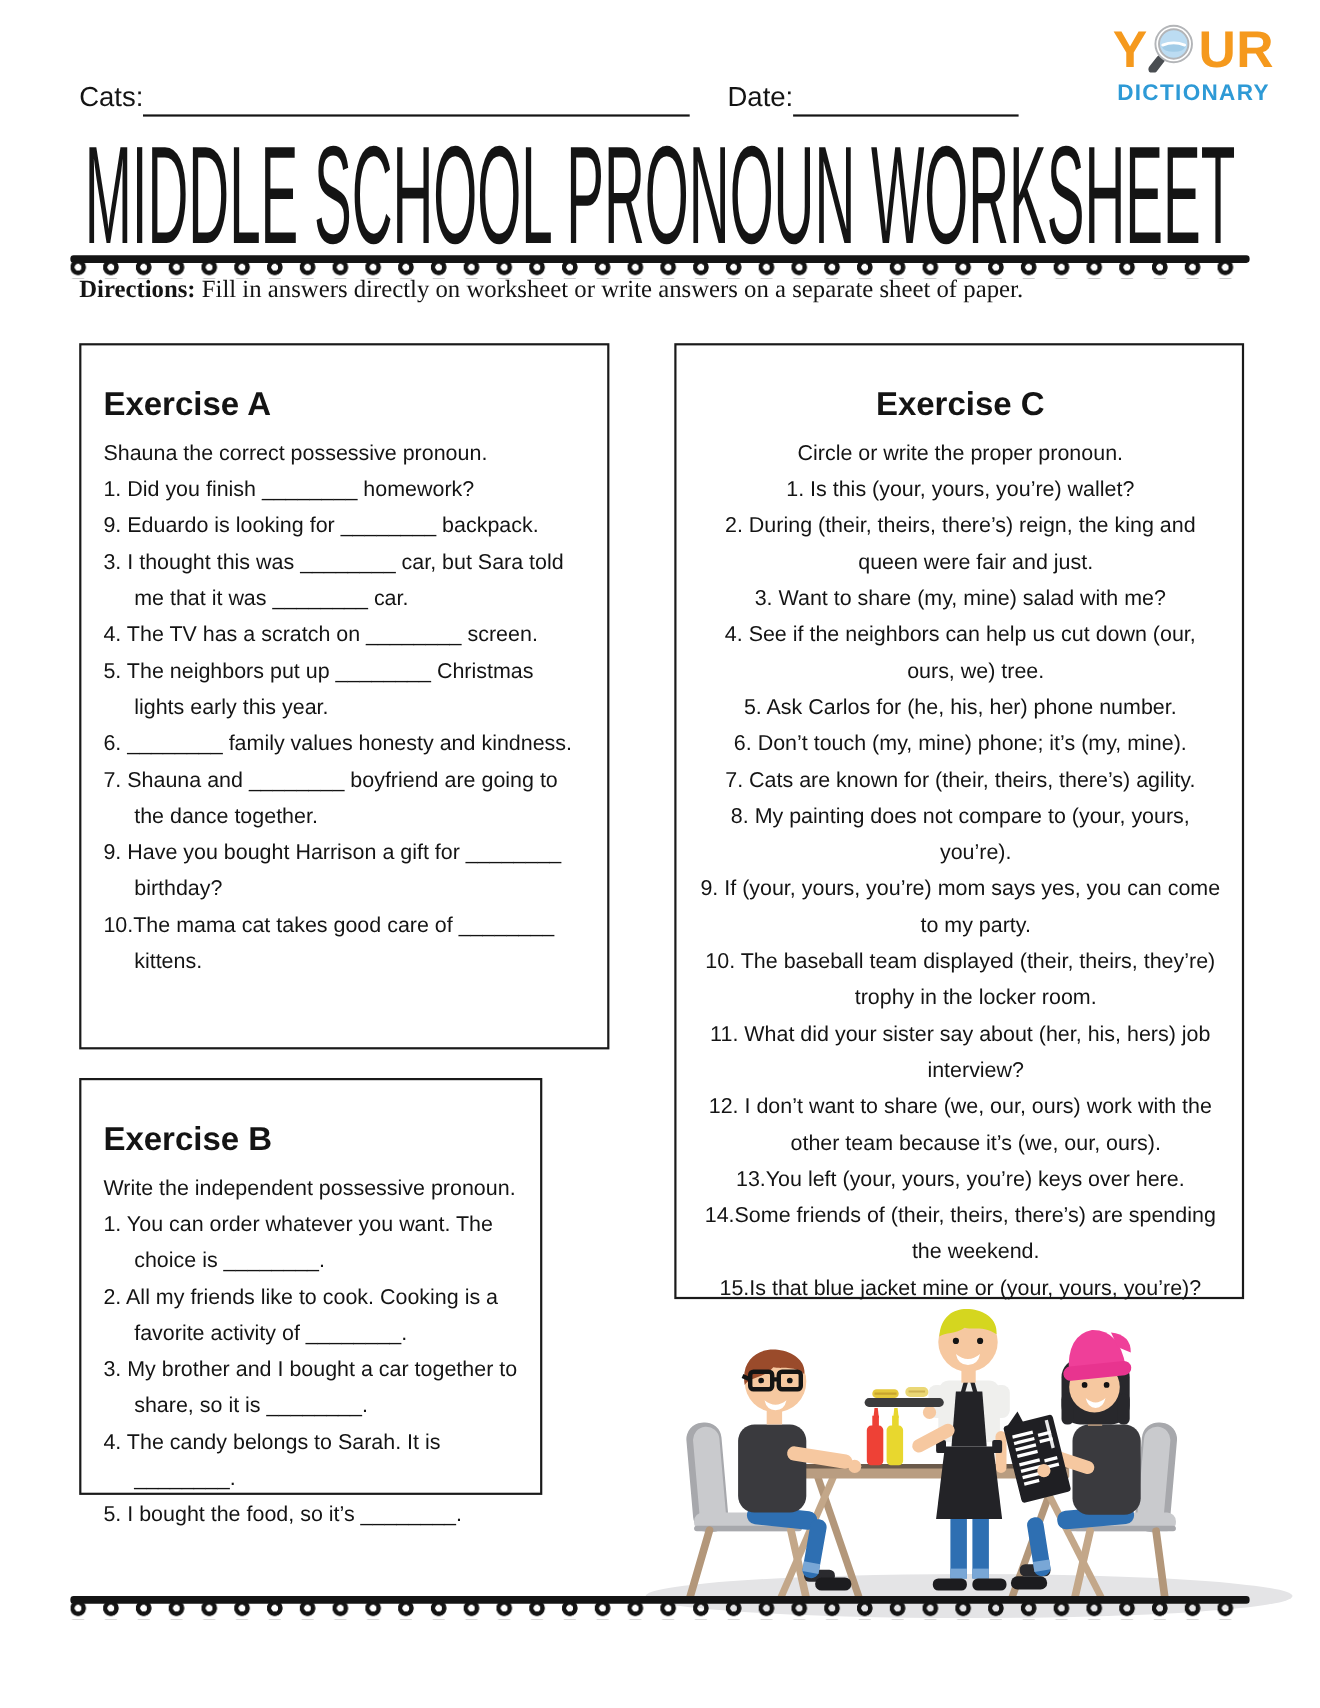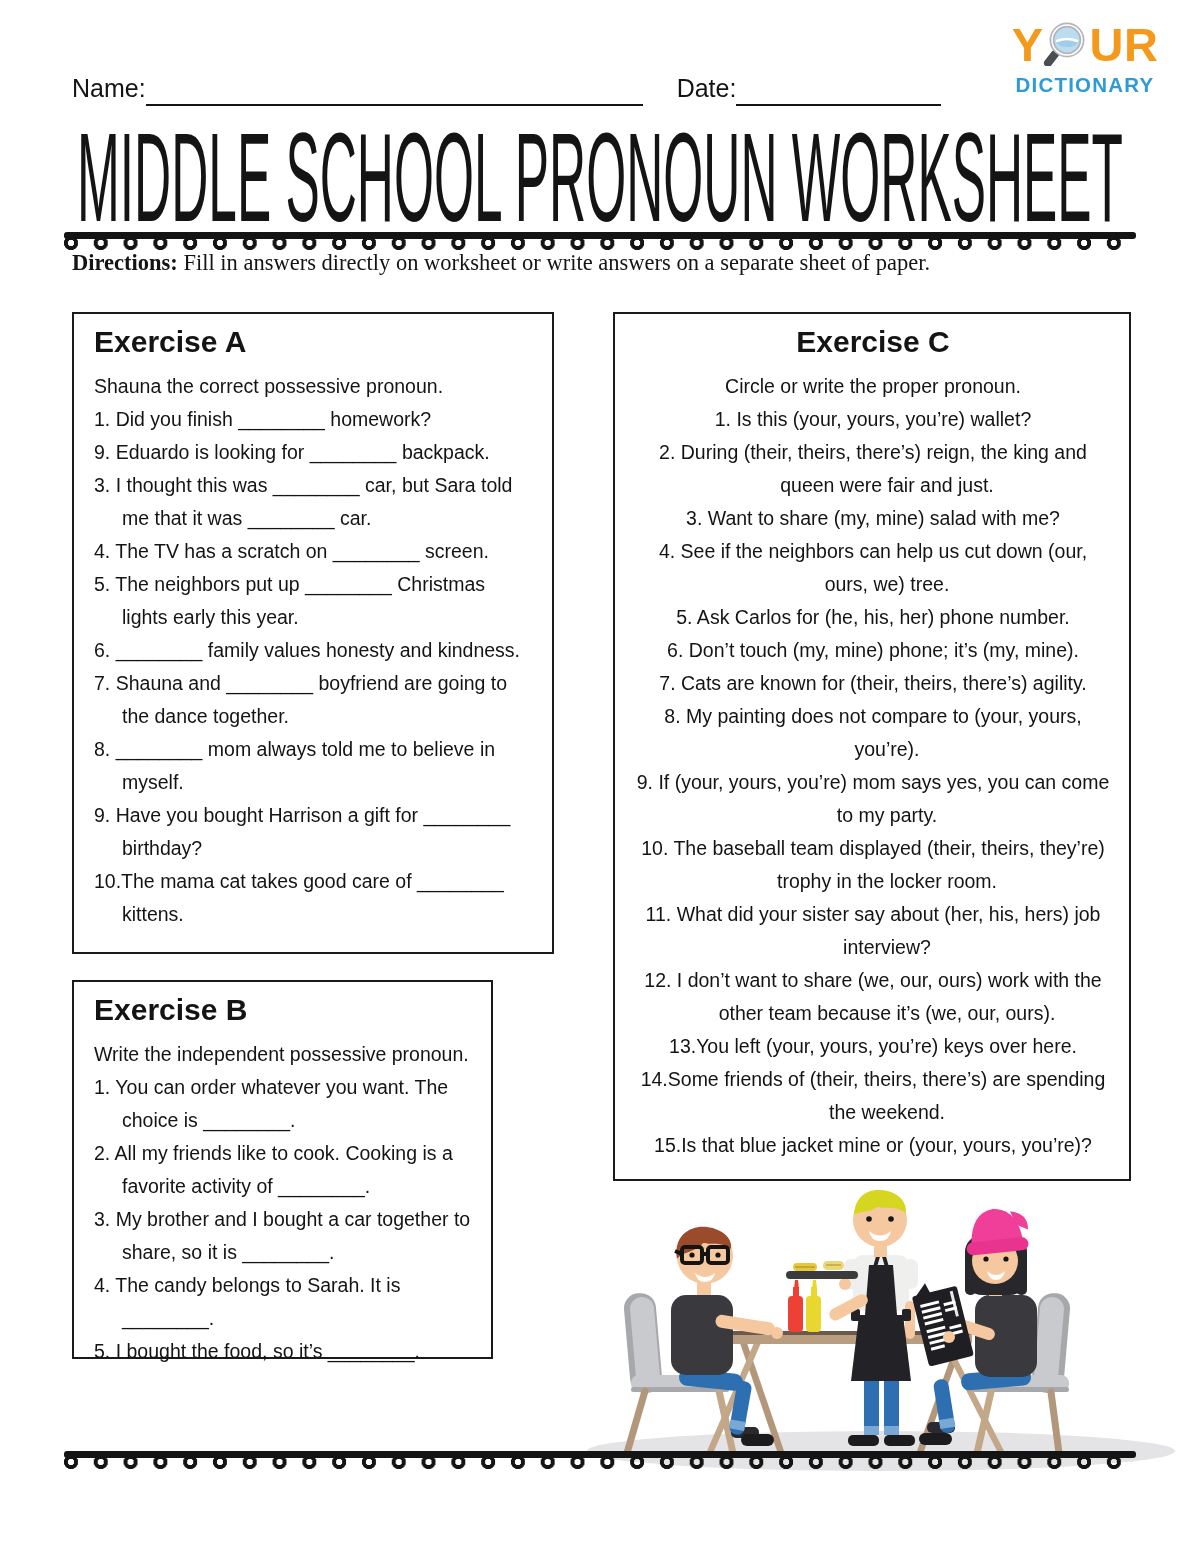--- a/index.html
+++ b/index.html
@@ -31,38 +31,38 @@
      background-size:29.8px 15px;background-repeat:repeat-x;}
   .divider.top{top:232px;}
   .divider.bottom{top:1451px;z-index:5;}
 
   
   .directions{position:absolute;left:72px;top:250px;font-size:22.5px;margin:0;font-family:Liberation Serif, serif;}
   .directions b{font-weight:bold;}
 
   
   .ex-box{position:absolute;border:2.5px solid #1a1a1a;background:#ffffff;box-sizing:border-box;
-          padding:10px 18px 10px 20px;}
+          padding:36px 18px 10px 20px;}
   .box-a{left:72px;top:312px;width:482px;height:642px;}
   .box-b{left:72px;top:980px;width:421px;height:379px;}
   .box-c{left:613px;top:312px;width:518px;height:869px;text-align:center;}
   .ex-title{font-size:30px;font-weight:bold;margin:0 0 10px 0;line-height:36px;}
   .ex-instr{font-size:19.5px;line-height:33px;margin:0;}
   .ex-item{font-size:19.5px;line-height:33px;padding-left:28px;text-indent:-28px;}
 
   
   .illustration{position:absolute;left:583px;top:1183px;z-index:1;}
 </style>
 </head>
 <body>
 
 <div class="page">
 
   <div class="name-row">
-    <span>Name:</span><span class="uline name"></span><span class="date-label">Date:</span><span class="uline date"></span>
+    <span>Cats:</span><span class="uline name"></span><span class="date-label">Date:</span><span class="uline date"></span>
   </div>
 
   <div class="logo">
     <div class="logo-top" style="color:#F5991D;">
       <span>Y</span>
       <svg class="mag" viewBox="0 0 46 46">
         <line x1="12" y1="34" x2="5" y2="43" stroke="#4a4e52" stroke-width="8" stroke-linecap="round"></line>
         <circle cx="24" cy="20" r="15" fill="#bcdcf2" stroke="#b3b5b8" stroke-width="5"></circle>
         <circle cx="24" cy="20" r="15" fill="none" stroke="#ffffff" stroke-width="1.5"></circle>
         <path d="M13,22 q11,-5 22,0 q-2,5 -11,5 q-9,0 -11,-5 z" fill="#9fcae6" opacity="0.9"></path>
@@ -90,21 +90,20 @@
   <div class="ex-box box-a">
     <h2 class="ex-title">Exercise A</h2>
     <p class="ex-instr">Shauna the correct possessive pronoun.</p>
     <div class="ex-item">1. Did you finish ________ homework?</div>
     <div class="ex-item">9. Eduardo is looking for ________ backpack.</div>
     <div class="ex-item">3. I thought this was ________ car, but Sara told me that it was ________ car.</div>
     <div class="ex-item">4. The TV has a scratch on ________ screen.</div>
     <div class="ex-item">5. The neighbors put up ________ Christmas lights early this year.</div>
     <div class="ex-item">6. ________ family values honesty and kindness.</div>
     <div class="ex-item">7. Shauna and ________ boyfriend are going to the dance together.</div>
-    <div class="ex-item">8. ________ mom always told me to believe in myself.</div>
     <div class="ex-item">9. Have you bought Harrison a gift for ________ birthday?</div>
     <div class="ex-item">10.The mama cat takes good care of ________ kittens.</div>
   </div>
 
   <div class="ex-box box-b">
     <h2 class="ex-title">Exercise B</h2>
     <p class="ex-instr">Write the independent possessive pronoun.</p>
     <div class="ex-item">1. You can order whatever you want. The choice is ________.</div>
     <div class="ex-item">2. All my friends like to cook. Cooking is a favorite activity of ________.</div>
     <div class="ex-item">3. My brother and I bought a car together to share, so it is ________.</div>

